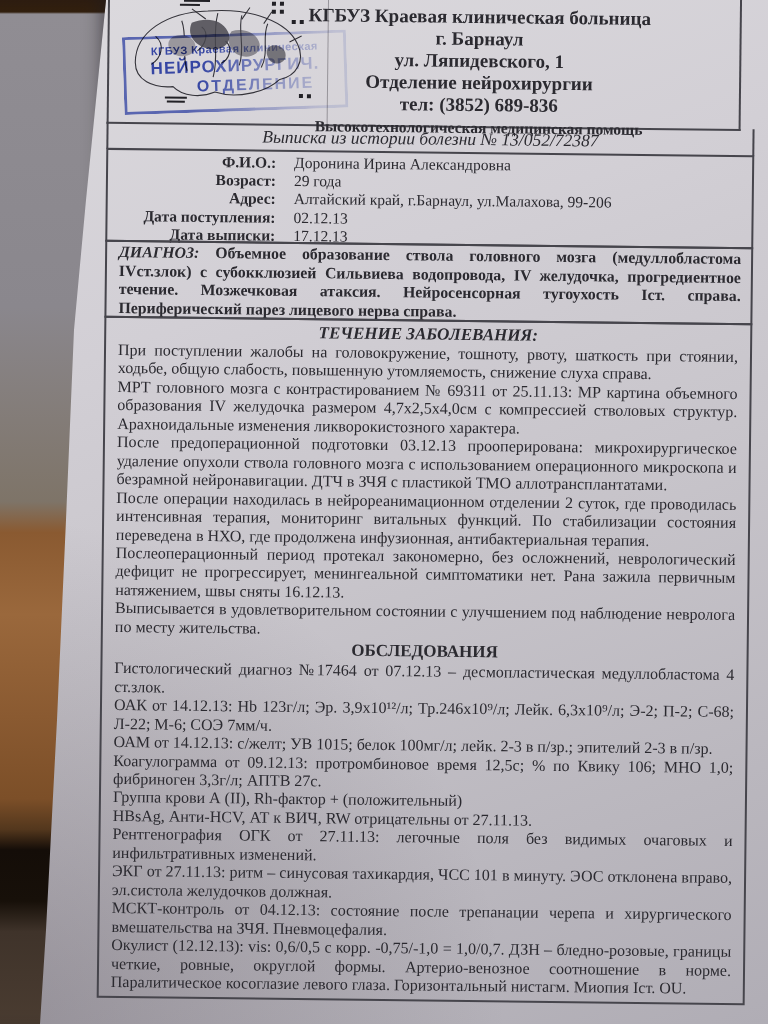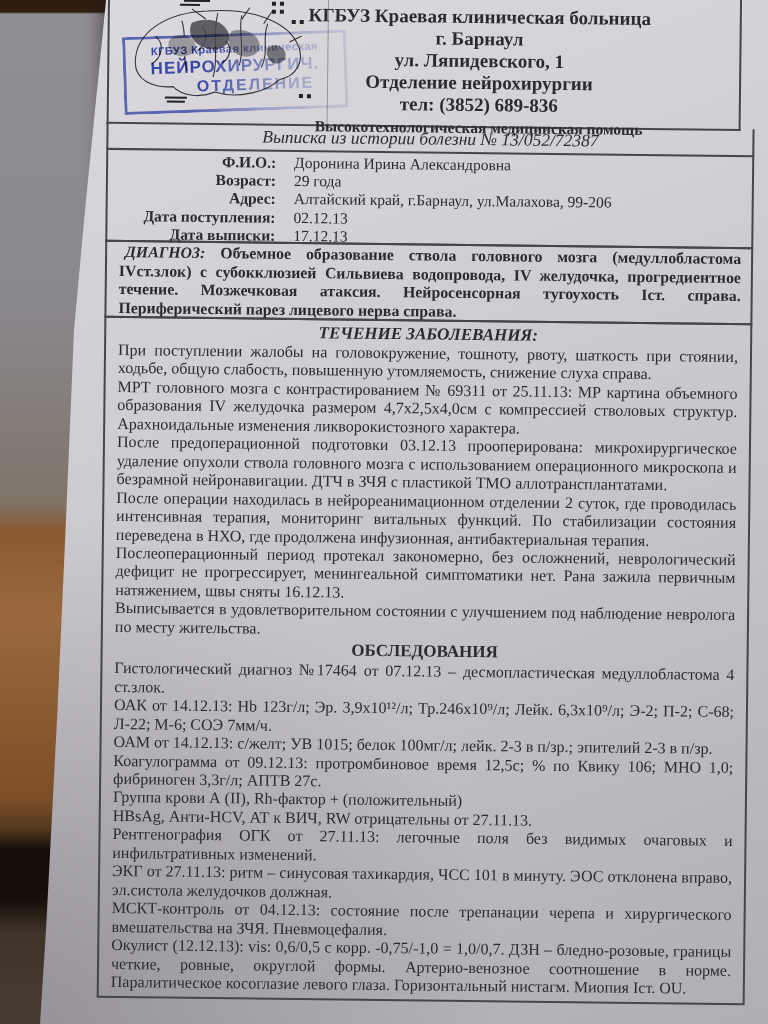--- a/index.html
+++ b/index.html
@@ -73,21 +73,21 @@
 
   
   .patient-box{left:108px;top:148px;width:648px;height:94px;padding:2px 0;}
   .prow{display:flex;font-size:15.5px;line-height:18.2px;}
   .plabel{width:168px;text-align:right;font-weight:bold;flex:none;}
   .pvalue{padding-left:18px;}
 
   
   .diag-box{left:108px;top:240px;width:648px;height:78px;padding:1px 10px 0 12px;}
   .diag-text{font-size:15.8px;font-weight:bold;line-height:18.6px;text-align:justify;}
-  .diag-label{font-style:italic;margin-left:6px;}
+  .diag-label{font-style:italic;}
 
   
   .body-box{left:108px;top:316px;width:648px;height:682px;padding:2px 12px 0 12px;}
   .section-heading{text-align:center;font-weight:bold;font-style:italic;font-size:17px;line-height:21px;}
   .section-heading2{text-align:center;font-weight:bold;font-size:17px;line-height:22px;margin-top:1px;}
   .para{font-size:16px;line-height:18.45px;text-align:justify;}
 
   .t{color:#2b2a30;}
 </style>
 </head>

